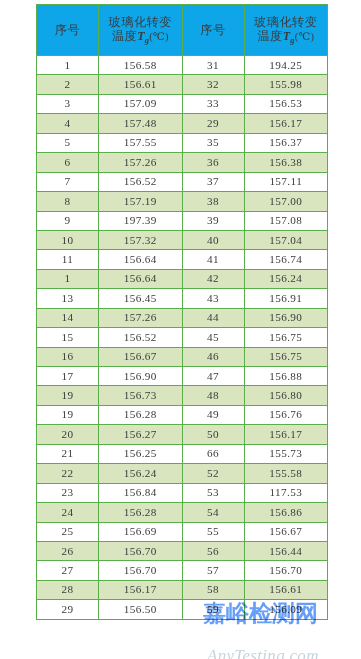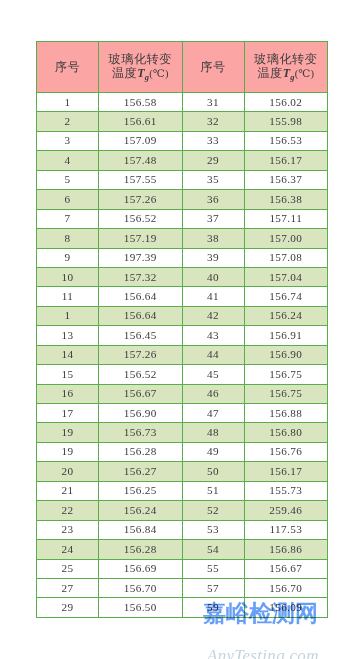--- a/index.html
+++ b/index.html
@@ -19,22 +19,21 @@
     position: absolute;
     left: 36px;
     top: 4px;
     width: 291px;
   }
 
   table.tg-table {
     border-collapse: collapse;
     width: 291px;
     table-layout: fixed;
-    background: #fca5a5;
-    margin-top: 37px;
+    background: #0ea5e9;
   }
 
   table.tg-table col.c-idx { width: 62px; }
   table.tg-table col.c-val { width: 83.5px; }
 
   table.tg-table th,
   table.tg-table td {
     border: 1.3px solid #5aae4a;
     text-align: center;
     vertical-align: middle;
@@ -134,21 +133,21 @@
           <span class="hdr-line hdr-cjk">玻璃化转变</span>
           <span class="hdr-line"><span class="hdr-cjk">温度</span><span class="hdr-var">T</span><span class="hdr-sub">g</span><span class="hdr-unit">(℃)</span></span>
         </th>
       </tr>
     </thead>
     <tbody id="table-body">
         <tr class="plain">
           <td class="num">1</td>
           <td class="num">156.58</td>
           <td class="num">31</td>
-          <td class="num">156.02</td>
+          <td class="num">194.25</td>
         </tr>
         <tr class="shade">
           <td class="num">2</td>
           <td class="num">156.61</td>
           <td class="num">32</td>
           <td class="num">155.98</td>
         </tr>
         <tr class="plain">
           <td class="num">3</td>
           <td class="num">157.09</td>
@@ -253,53 +252,65 @@
         </tr>
         <tr class="shade">
           <td class="num">20</td>
           <td class="num">156.27</td>
           <td class="num">50</td>
           <td class="num">156.17</td>
         </tr>
         <tr class="plain">
           <td class="num">21</td>
           <td class="num">156.25</td>
-          <td class="num">51</td>
+          <td class="num">66</td>
           <td class="num">155.73</td>
         </tr>
         <tr class="shade">
           <td class="num">22</td>
           <td class="num">156.24</td>
           <td class="num">52</td>
-          <td class="num">259.46</td>
+          <td class="num">155.58</td>
         </tr>
         <tr class="plain">
           <td class="num">23</td>
           <td class="num">156.84</td>
           <td class="num">53</td>
           <td class="num">117.53</td>
         </tr>
         <tr class="shade">
           <td class="num">24</td>
           <td class="num">156.28</td>
           <td class="num">54</td>
           <td class="num">156.86</td>
         </tr>
         <tr class="plain">
           <td class="num">25</td>
           <td class="num">156.69</td>
           <td class="num">55</td>
           <td class="num">156.67</td>
         </tr>
+        <tr class="shade">
+          <td class="num">26</td>
+          <td class="num">156.70</td>
+          <td class="num">56</td>
+          <td class="num">156.44</td>
+        </tr>
         <tr class="plain">
           <td class="num">27</td>
           <td class="num">156.70</td>
           <td class="num">57</td>
           <td class="num">156.70</td>
         </tr>
+        <tr class="shade">
+          <td class="num">28</td>
+          <td class="num">156.17</td>
+          <td class="num">58</td>
+          <td class="num">156.61</td>
+        </tr>
         <tr class="plain">
           <td class="num">29</td>
           <td class="num">156.50</td>
           <td class="num">59</td>
           <td class="num">156.09</td>
         </tr>
       </tbody>
   </table>
 </div>
 

